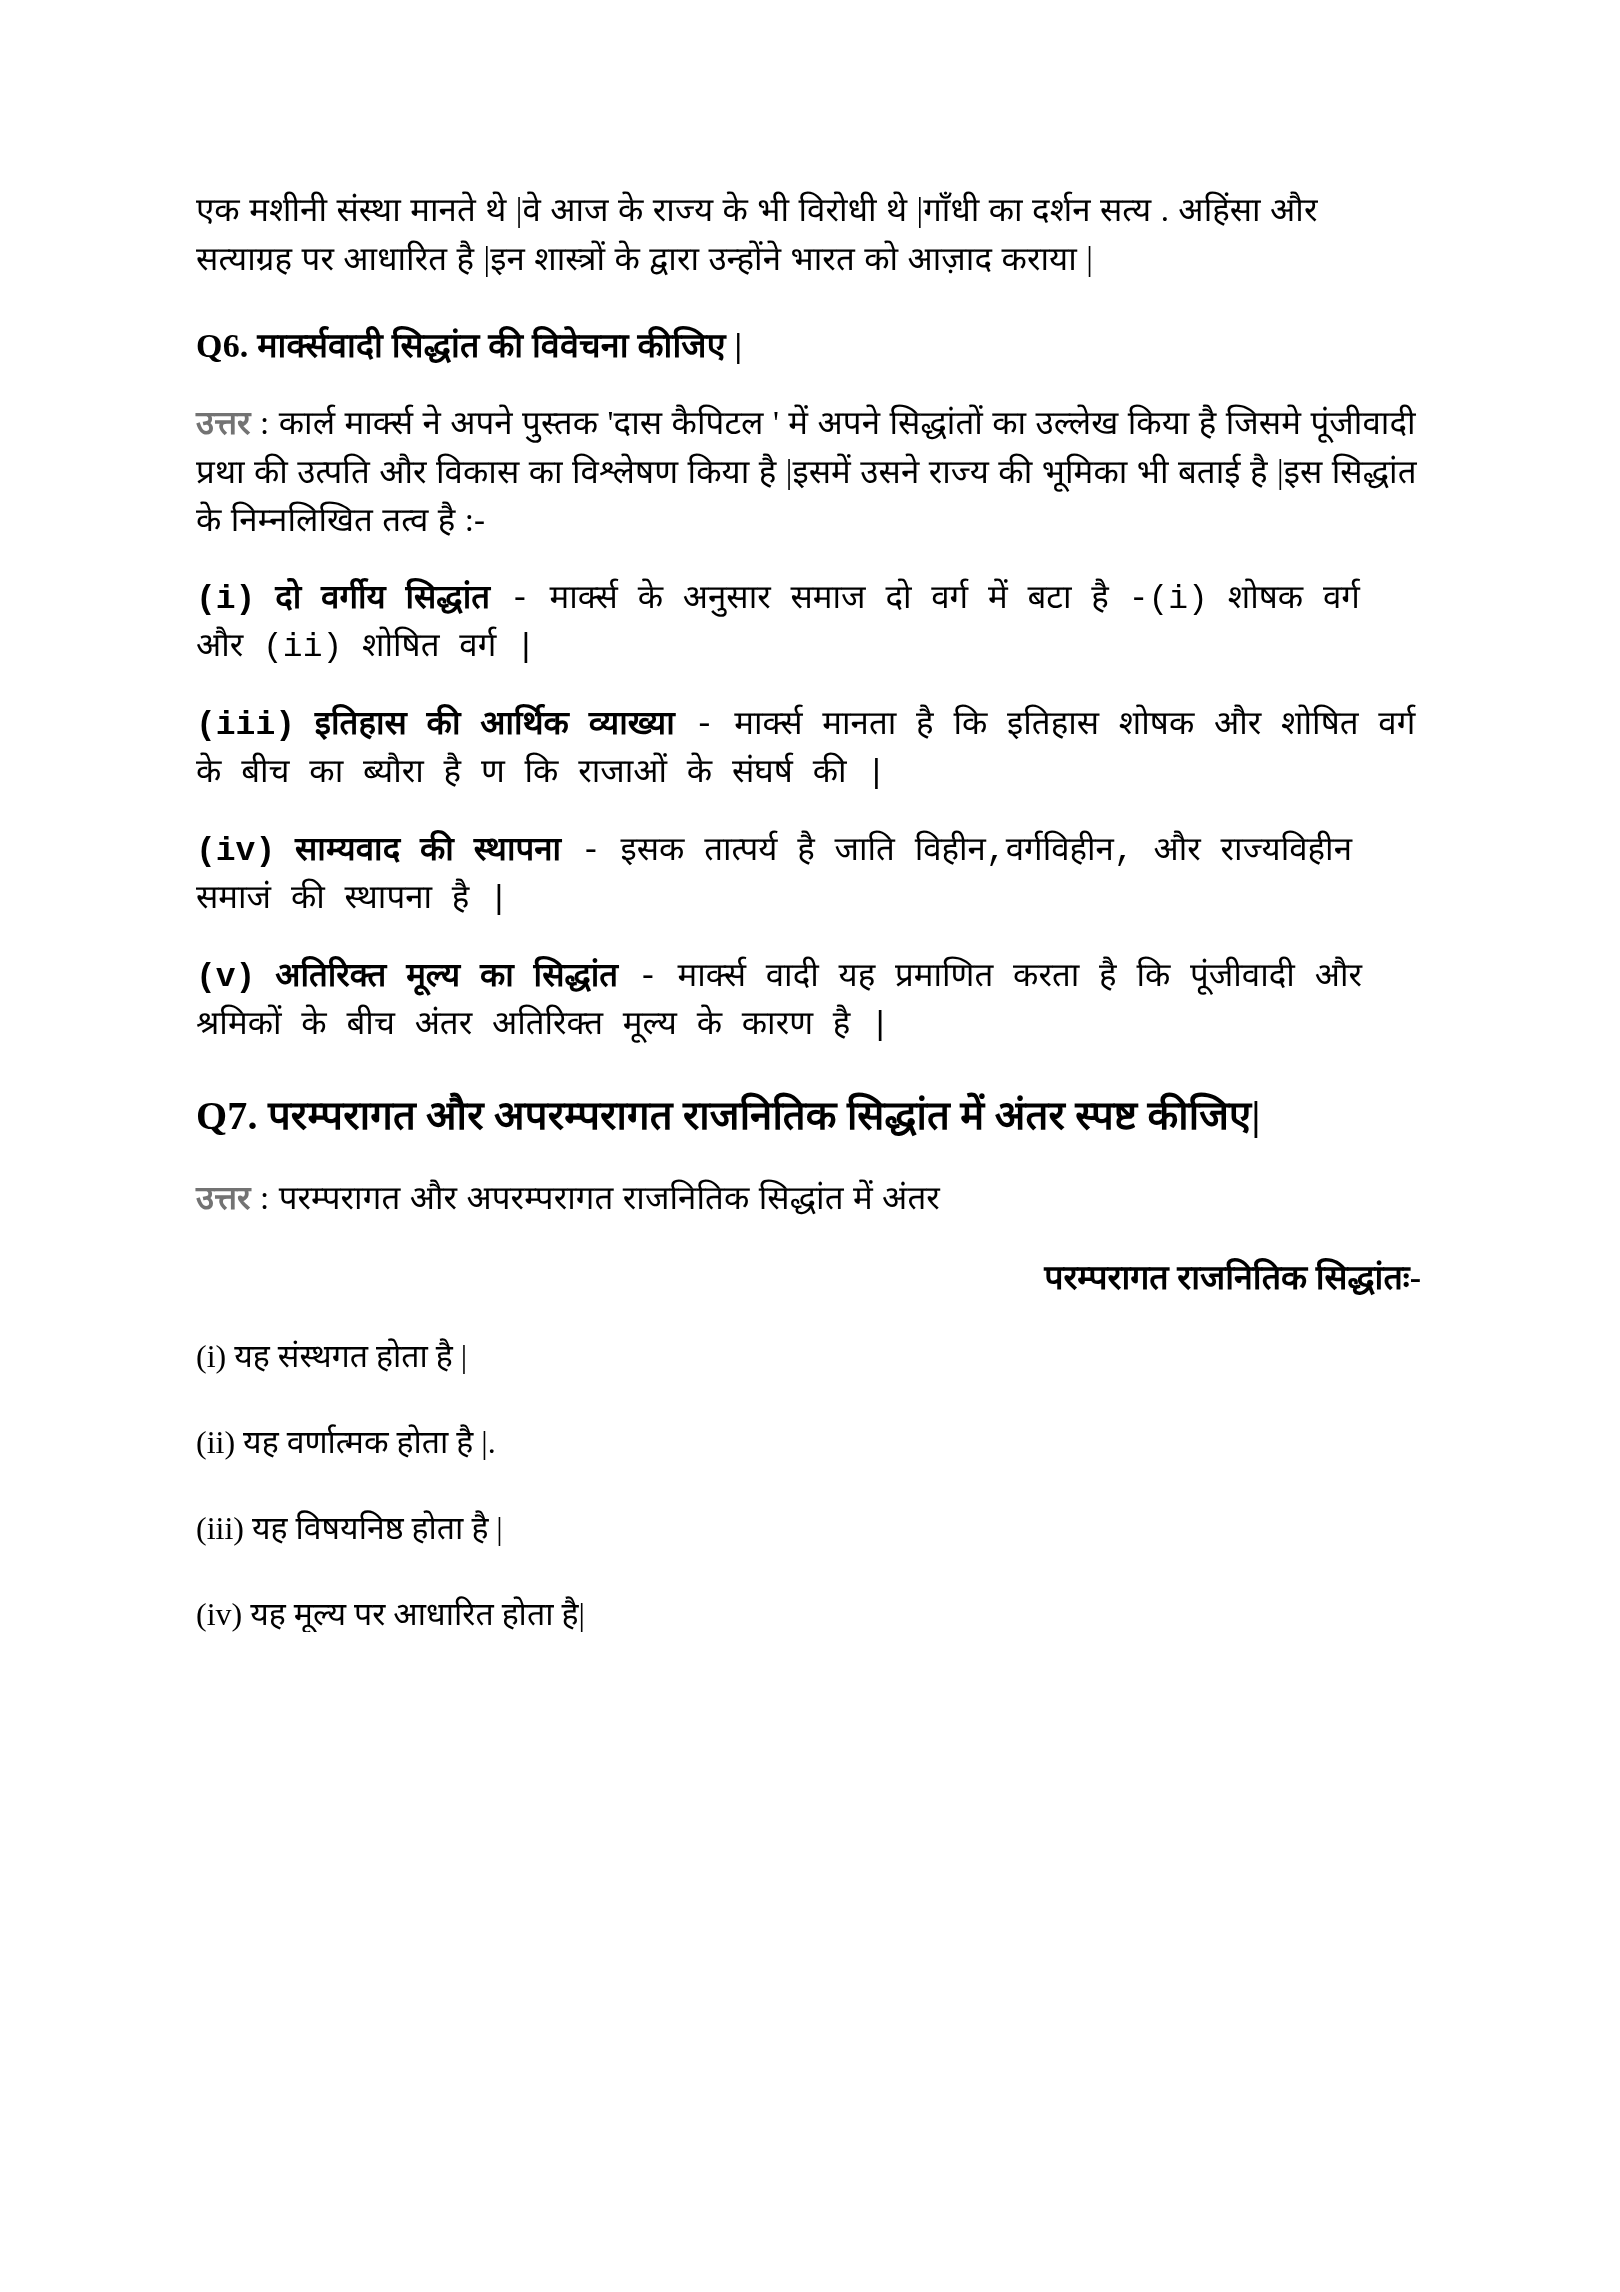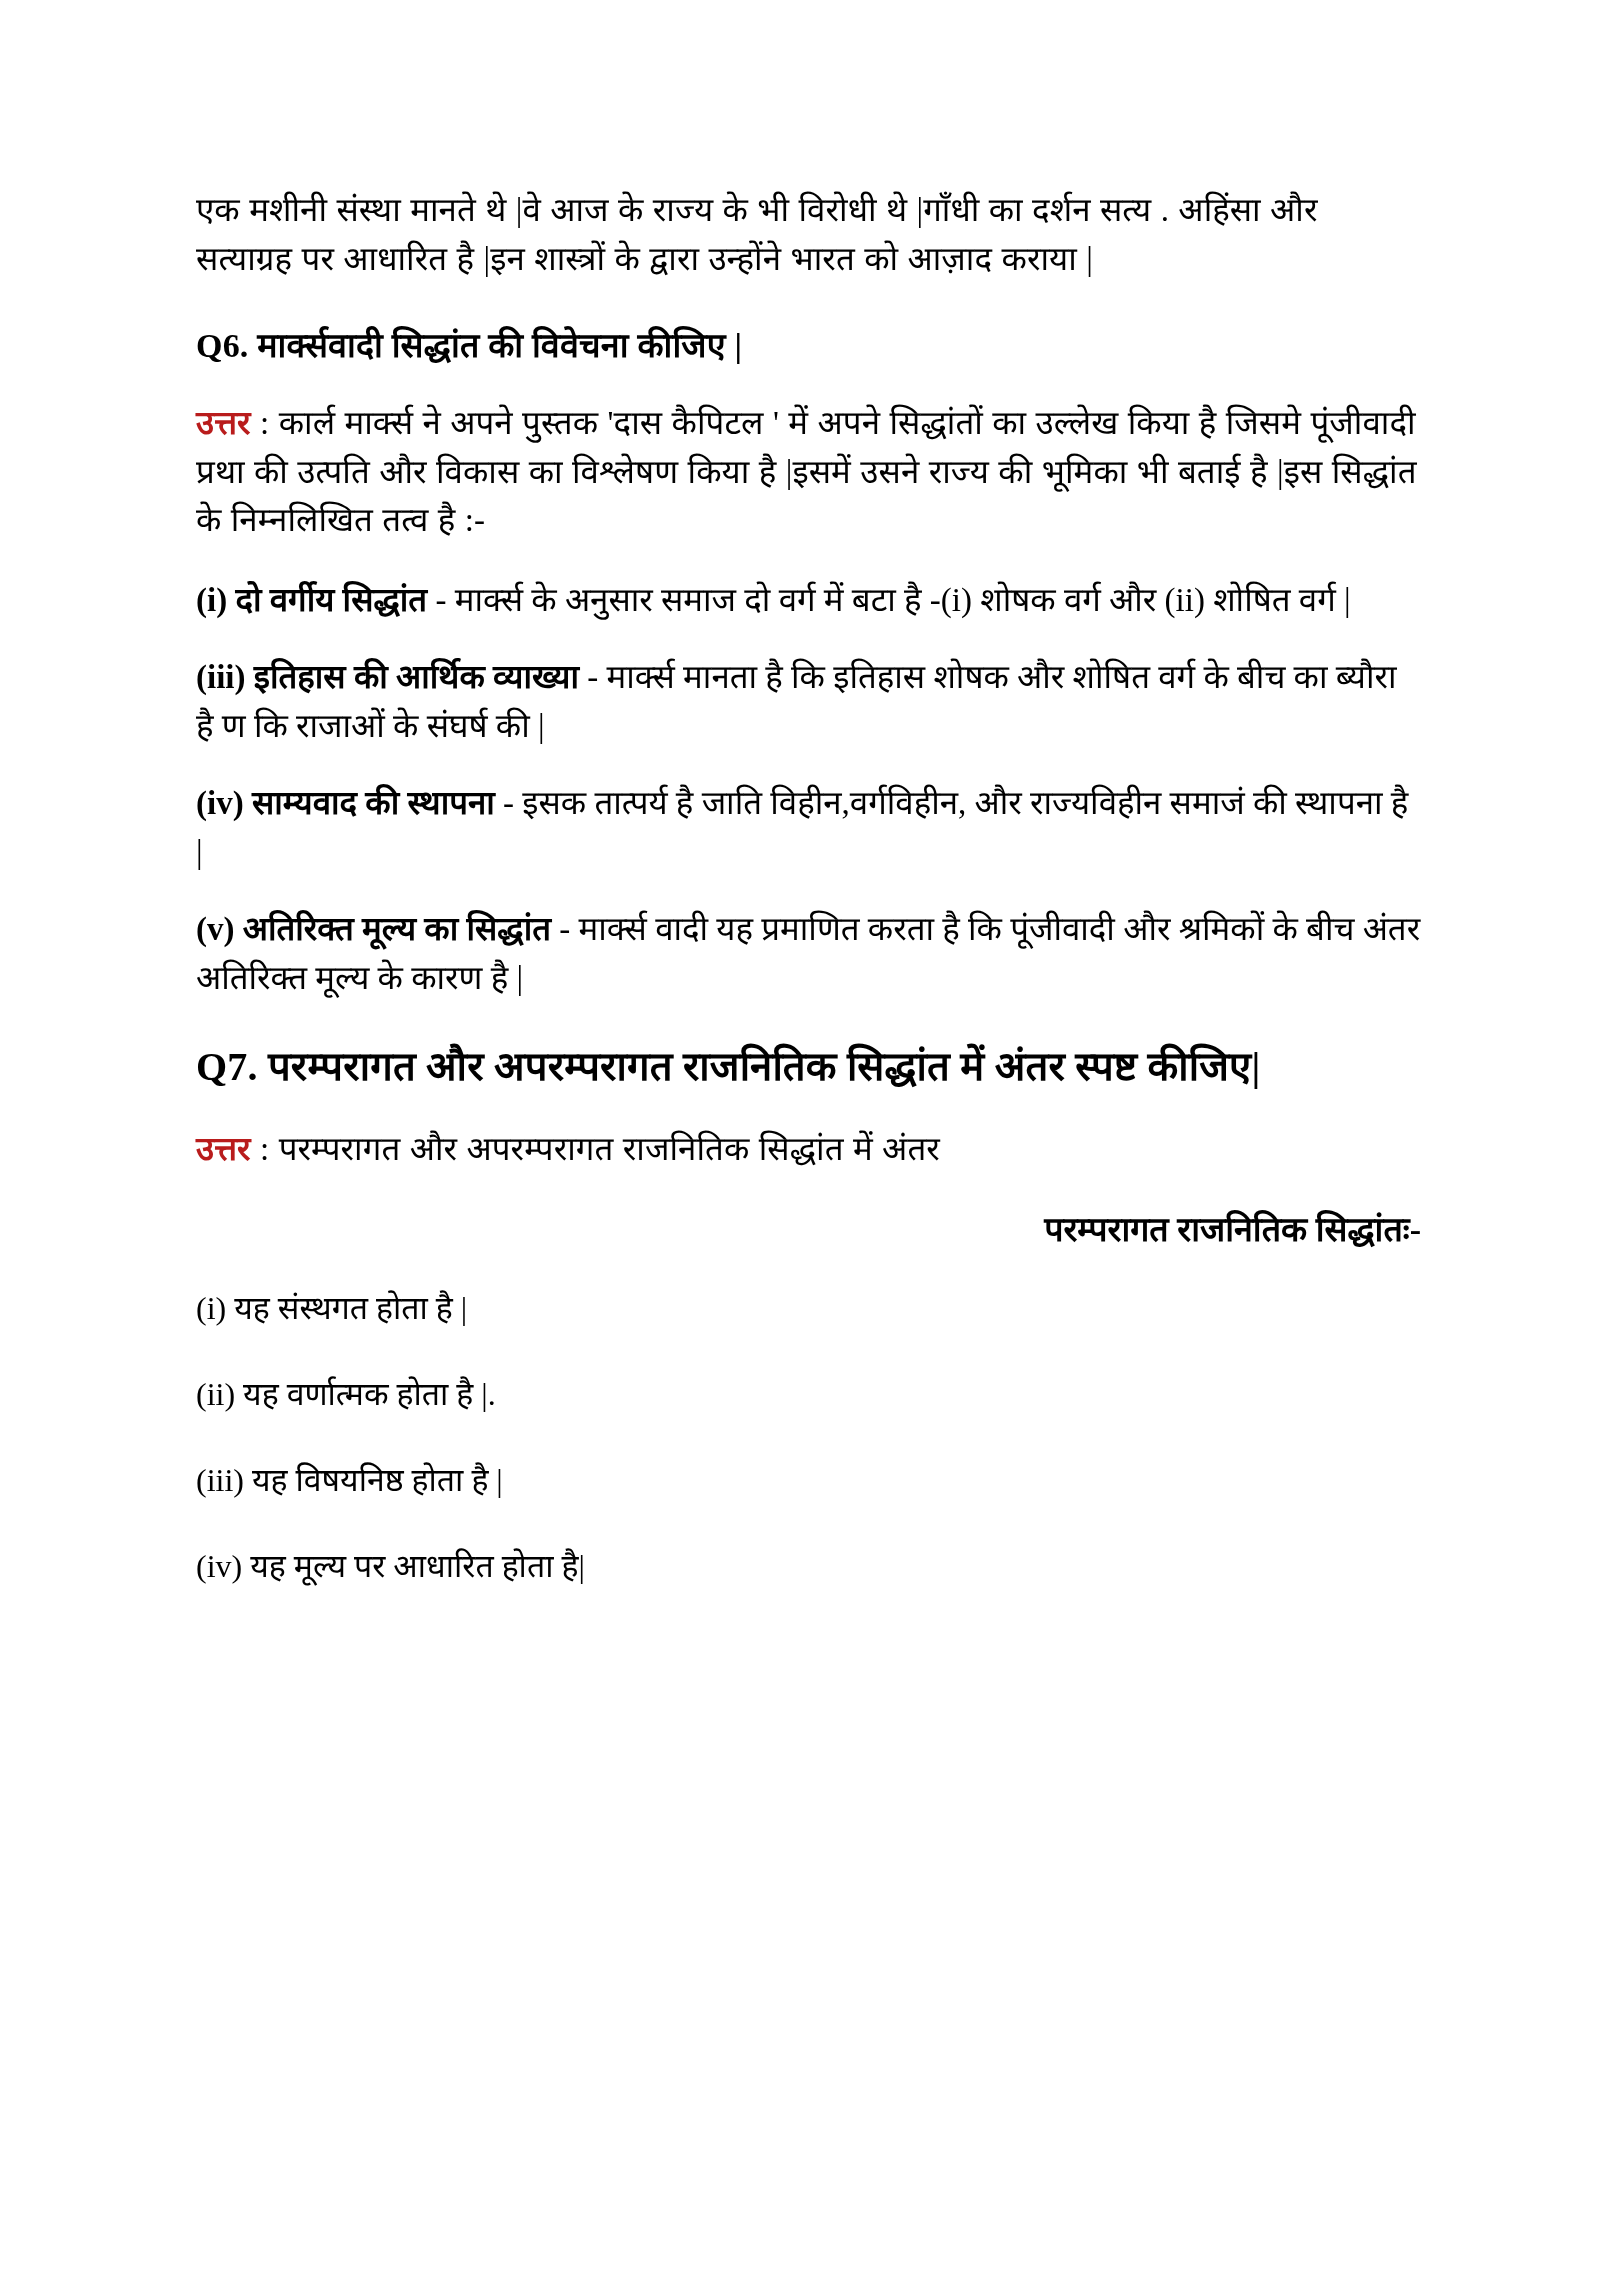--- a/index.html
+++ b/index.html
@@ -42,28 +42,29 @@
     font-weight: bold;
     line-height: 1.42;
     margin-top: 28px;
     margin-bottom: 29px;
     letter-spacing: 0.2px;
   }
   .q-heading-small {
     font-size: 40px;
   }
   .ans-label {
-    color: #b91c1c;
+    color: #737373;
     font-weight: bold;
     background: transparent;
   }
   .point {
     font-size: 33px;
     line-height: 1.47;
     margin-bottom: 29px;
+    font-family: Liberation Mono, monospace;
   }
   .point b {
     font-weight: bold;
   }
   .sub-heading {
     font-size: 34px;
     font-weight: bold;
     line-height: 1.45;
     margin-top: 11.8px;
     margin-bottom: 31px;

